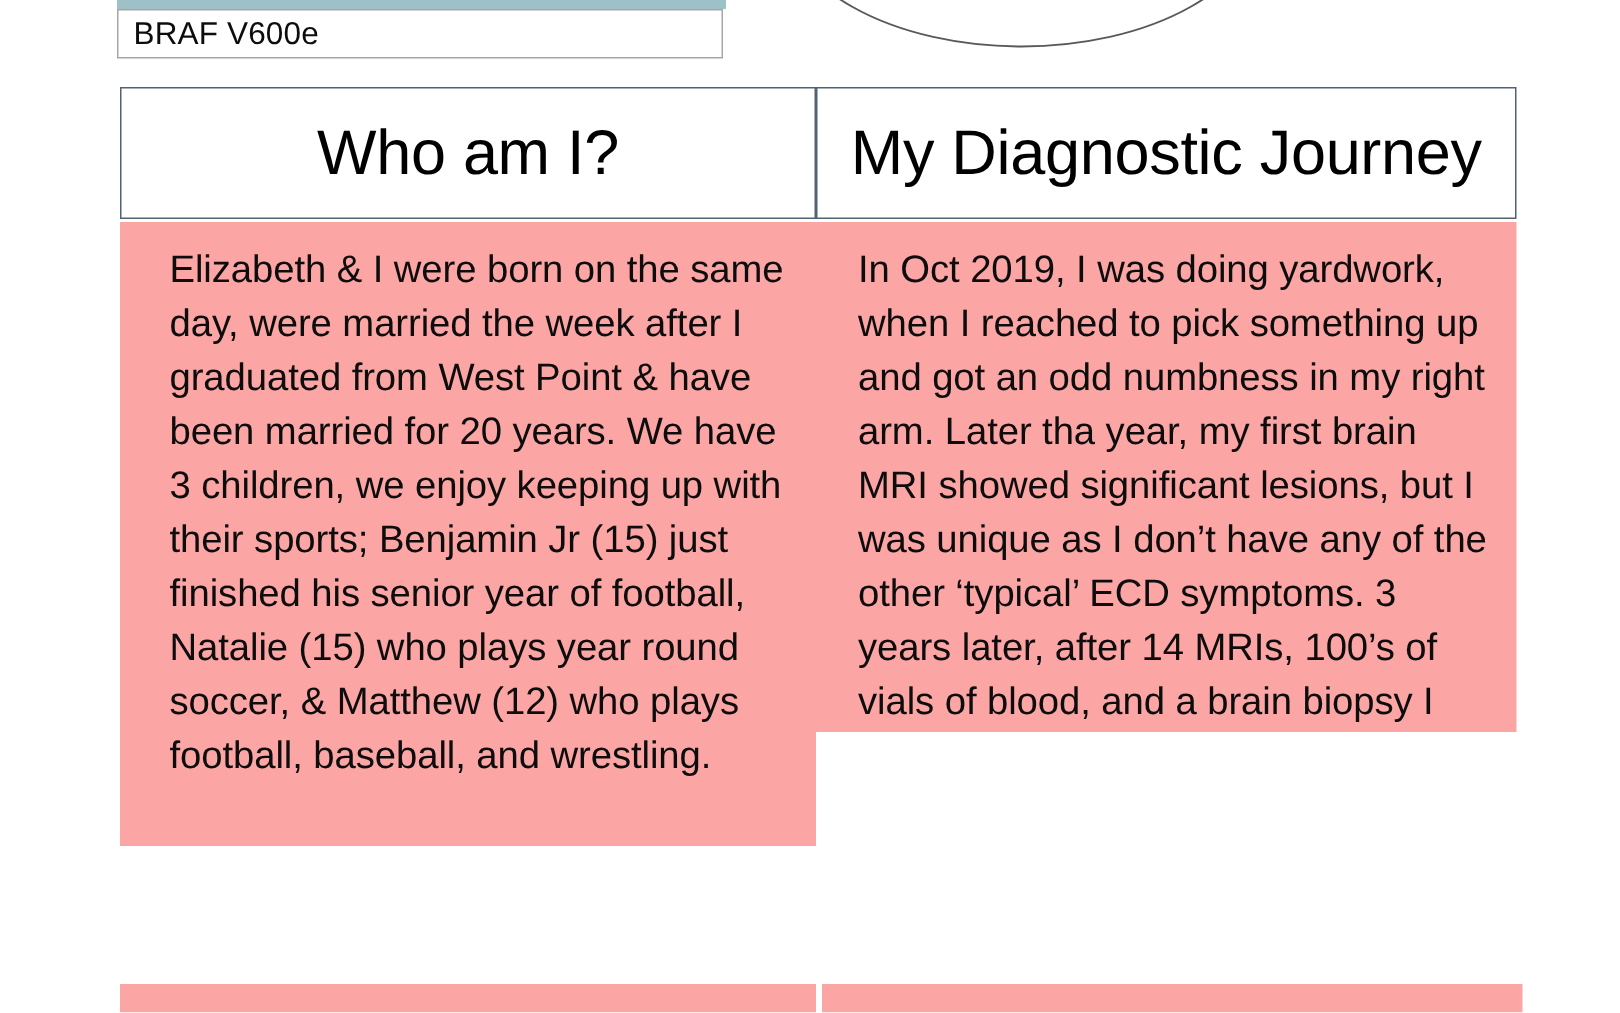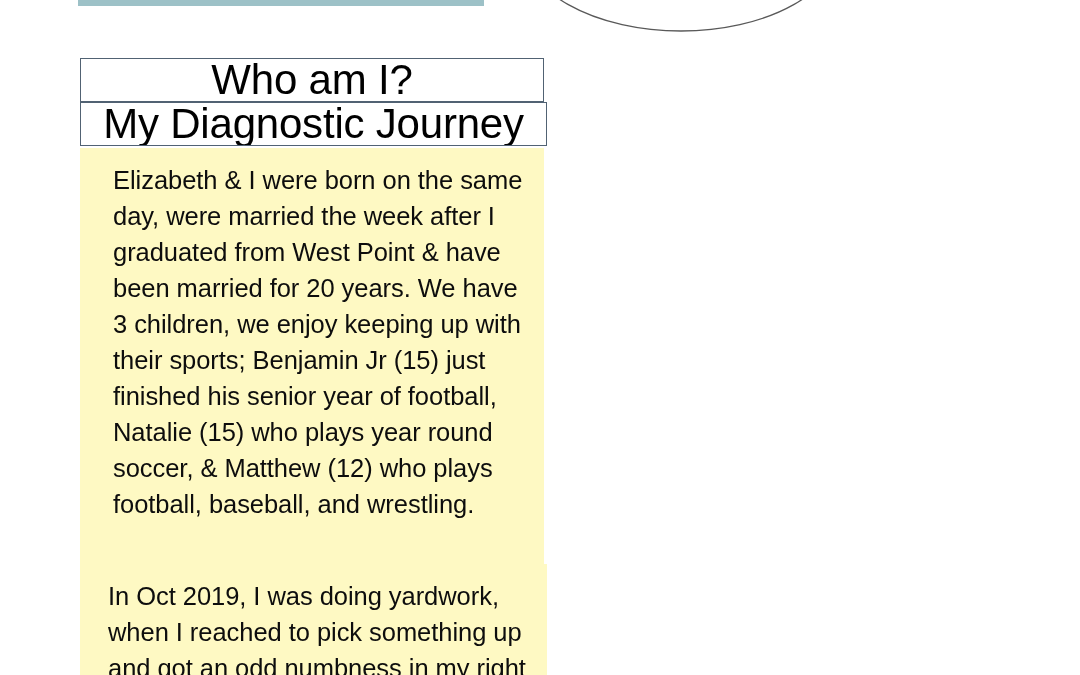--- a/index.html
+++ b/index.html
@@ -68,21 +68,20 @@
     top: 58px;
     width: 935px;
   }
 
   .header-row,
   .body-row,
   .header-row-2,
   .body-row-2 {
     display: flex;
     width: 100%;
-    flex-direction: column;
   }
 
   .header-row { height: 88px; }
   .header-row-2 { height: 88px; }
 
   .hcell {
     background: #ffffff;
     border: 1px solid #516273;
     box-sizing: border-box;
     display: flex;
@@ -107,21 +106,21 @@
     color: #000000;
     white-space: nowrap;
     transform: scaleX(0.80);
     transform-origin: center center;
     letter-spacing: 0px;
   }
 
   .gap-row { height: 2px; width: 100%; }
 
   .bcell {
-    background: #fef9c3;
+    background: #fca5a5;
     box-sizing: border-box;
     overflow: hidden;
     padding: 14px 16px 10px 33px;
   }
   .bcell-left  { width: 464px; height: 416px; }
   .bcell-right { width: 467px; height: 340px; margin-left: 0; padding-left: 28px; }
 
   .bcell-text {
     font-size: 25.5px;
     line-height: 36px;
@@ -134,20 +133,23 @@
   
   .bcell-bottom-left  { width: 464px; height: 14px; }
   .bcell-bottom-right { width: 467px; height: 14px; margin-left: 4px; }
 </style>
 </head>
 <body>
 
 <div id="slide">
 
   <div class="gene-strip"></div>
+  <div class="gene-box">
+    <span class="gene-box-label">BRAF V600e</span>
+  </div>
 
   <div class="arc-wrap">
     <svg width="380" height="182" viewBox="0 0 380 182" xmlns="http://www.w3.org/2000/svg">
       <ellipse cx="181" cy="90" rx="160" ry="91" fill="none" stroke="#595959" stroke-width="1.3"></ellipse>
     </svg>
   </div>
 
   <div class="quad-table">
 
     <div class="header-row">

